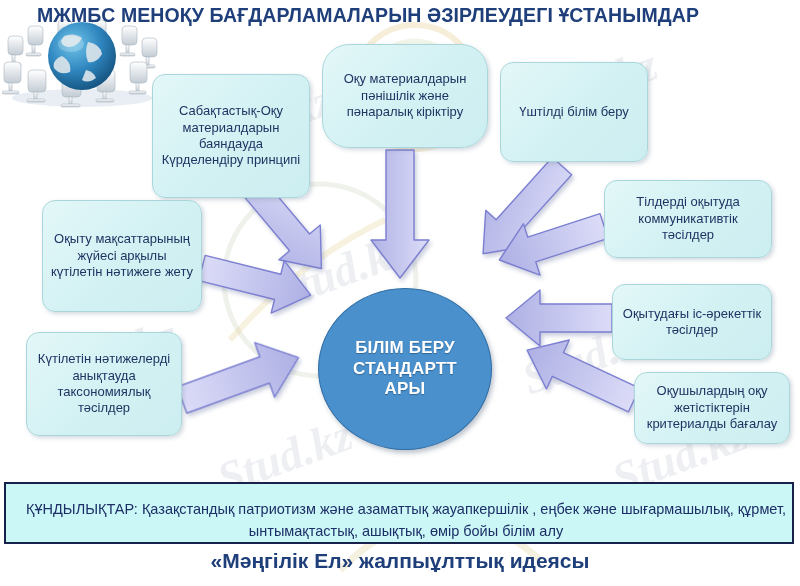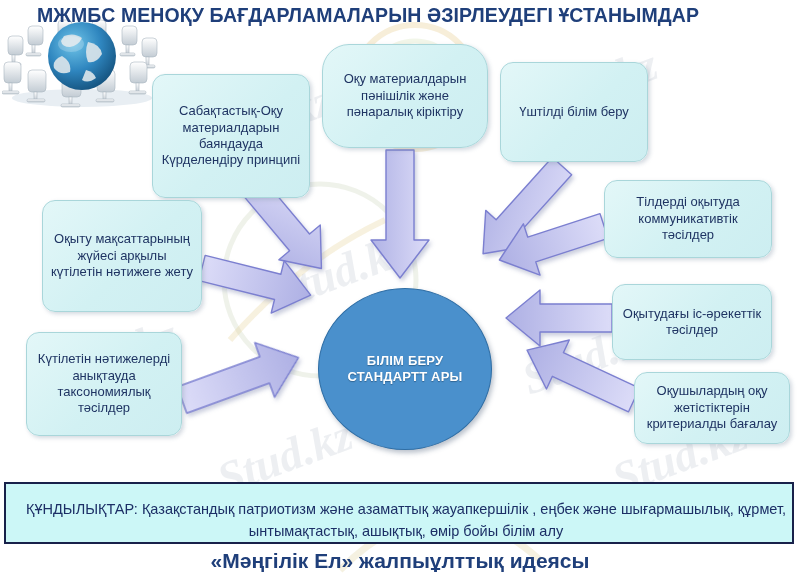--- a/index.html
+++ b/index.html
@@ -89,21 +89,21 @@
     border: 1px solid #2f6ea5;
     box-shadow: 2px 3px 5px rgba(60,80,110,0.35);
     display: flex;
     align-items: center;
     justify-content: center;
     text-align: center;
     z-index: 8;
   }
   .center-circle span {
     color: #ffffff;
-    font-size: 13px;
+    font-size: 17px;
     font-weight: bold;
     line-height: 1.22;
     letter-spacing: 0.2px;
     text-shadow: 0 1px 1px rgba(20,50,80,0.45);
     padding: 0 14px;
   }
 
   
   .node {
     position: absolute;

